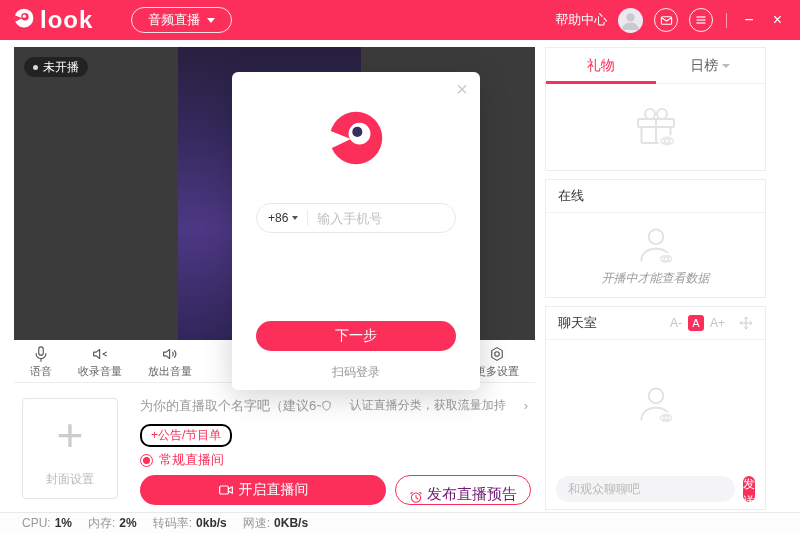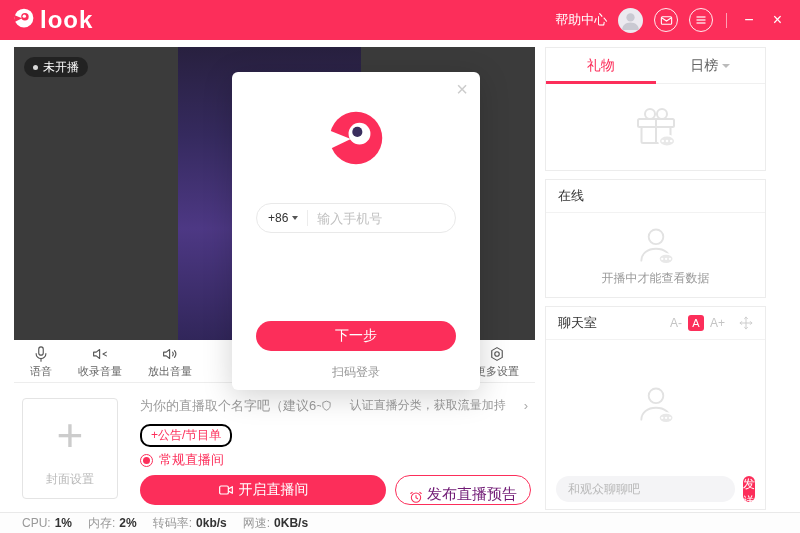--- a/index.html
+++ b/index.html
@@ -86,21 +86,21 @@
   .tab.active { color:#fc2e5a; }
   .tab.active::after { content:""; position:absolute; left:0; right:0; bottom:-1px; height:3px; background:#fc2e5a; }
   .tab-caret { width:0; height:0; border-left:4px solid transparent; border-right:4px solid transparent;
                border-top:4px solid #bbb; }
   .gifts-body { height:86px; display:flex; align-items:center; justify-content:center; }
 
   .card-online { top:179px; height:119px; }
   .card-header { height:33px; display:flex; align-items:center; padding:0 12px; font-size:13px; color:#333;
                  border-bottom:1px solid #f2f2f2; }
   .online-body { height:84px; display:flex; flex-direction:column; align-items:center; justify-content:center; gap:2px; }
-  .empty-text { font-size:12px; color:#999; }
+  .empty-text { font-size:12px; color:#999;font-style:italic; }
 
   .card-chat { top:306px; height:204px; display:flex; flex-direction:column; }
   .chat-controls { margin-left:auto; display:flex; align-items:center; gap:6px; }
   .font-btn { font-size:12px; color:#c4c4c4; cursor:pointer; }
   .font-current { width:16px; height:16px; border-radius:3px; background:#fc2e5a; color:#fff; font-size:11px;
                   display:flex; align-items:center; justify-content:center; cursor:pointer; }
   .move-handle { margin-left:8px; cursor:move; display:flex; }
   .chat-body { flex:1; display:flex; align-items:center; justify-content:center; }
   .chat-input-row { height:40px; display:flex; align-items:center; padding:0 10px; gap:8px; }
   .chat-input { flex:1; height:26px; border:none; outline:none; background:#f4f4f6; border-radius:13px;
@@ -137,20 +137,24 @@
       <span>
         <svg width="20" height="20" viewBox="0 0 64 64">
           <circle cx="32" cy="32" r="30" fill="#ffffff"></circle>
           <polygon points="2,23 26,33 2,45" fill="#fc2e5a"></polygon>
           <circle cx="35" cy="28" r="12" fill="#fc2e5a"></circle>
           <circle cx="33" cy="26" r="5.5" fill="#ffffff"></circle>
         </svg>
       </span>
       <span class="logo-text">look</span>
     </div>
+    <button class="mode-pill">
+      <span>音频直播</span>
+      <span class="caret-down"></span>
+    </button>
     <div class="top-right">
       <span class="help-link">帮助中心</span>
       <span class="avatar">
         <svg width="25" height="25" viewBox="0 0 24 24">
           <circle cx="12" cy="9" r="4" fill="#c9c9d2"></circle>
           <path d="M4 21c0-4.4 3.6-7 8-7s8 2.6 8 7z" fill="#c9c9d2"></path>
         </svg>
       </span>
       <span class="circle-btn">
         <svg width="13" height="13" viewBox="0 0 24 24" fill="none" stroke="#fff" stroke-width="2">

